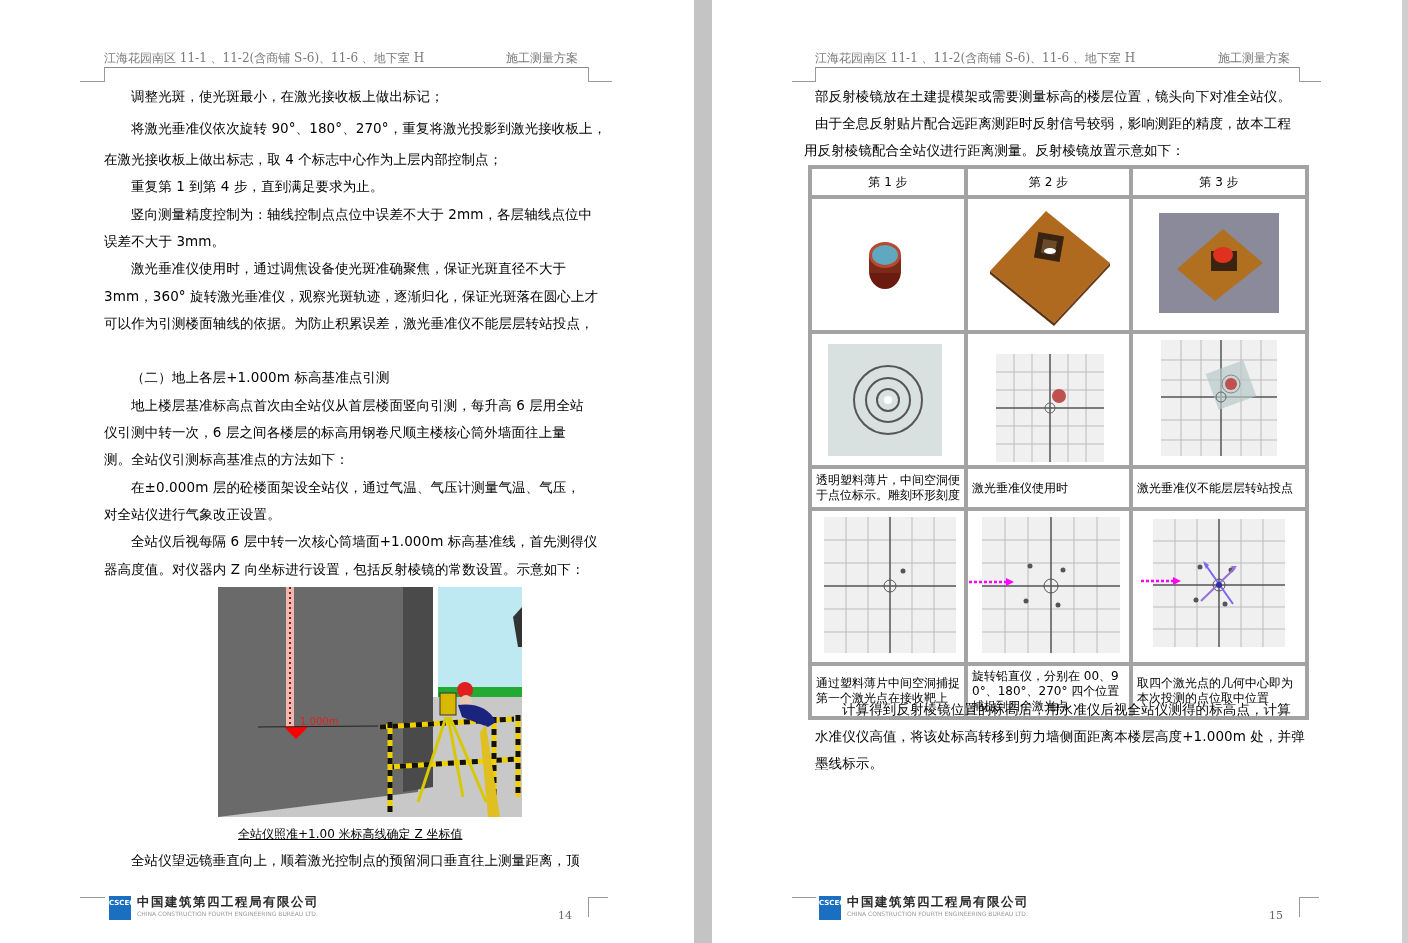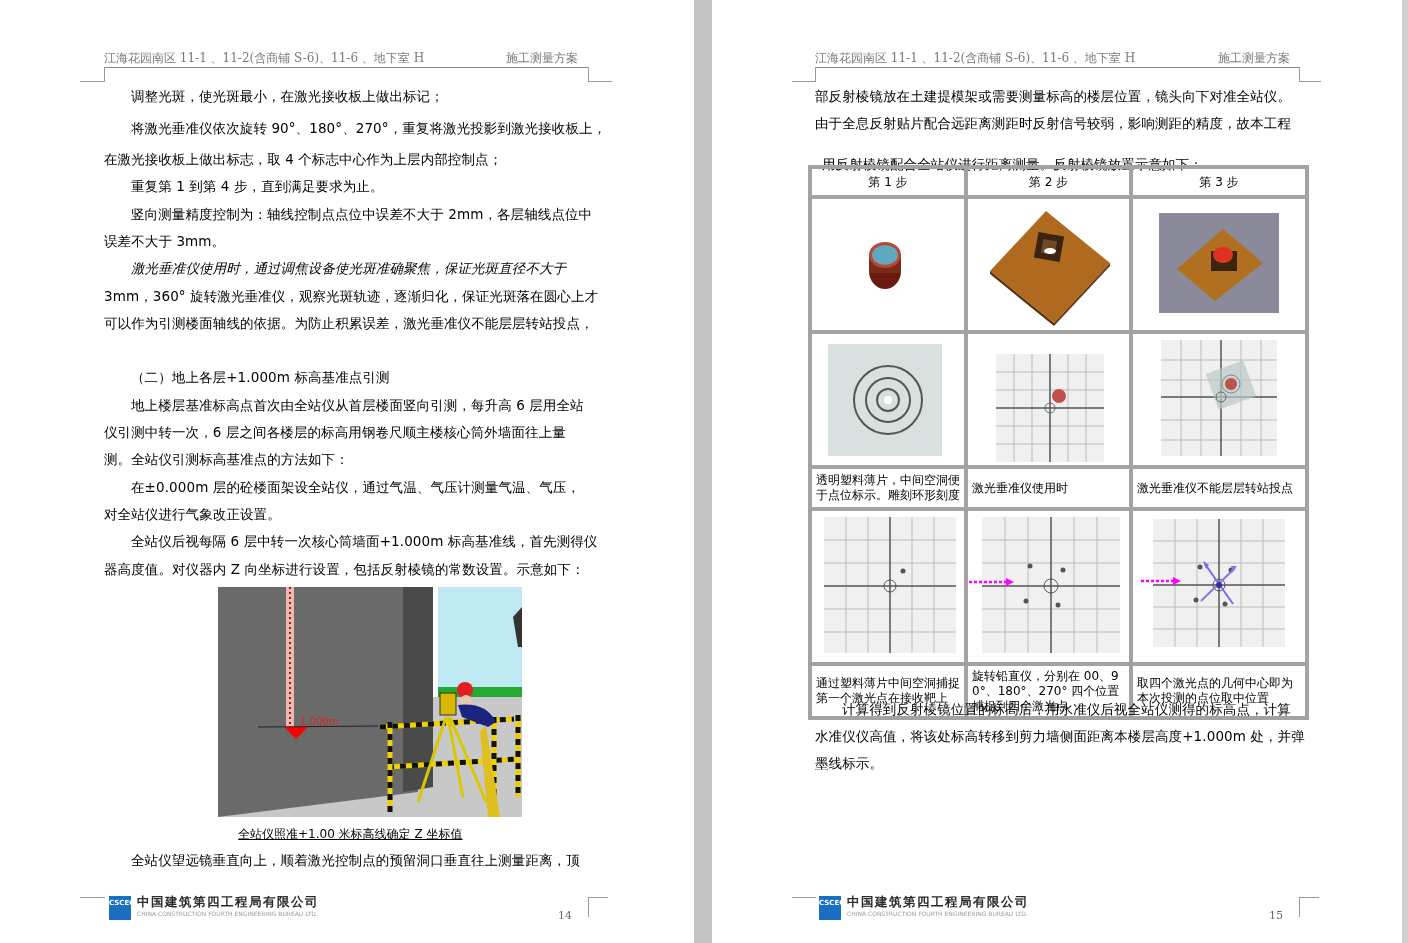--- a/index.html
+++ b/index.html
@@ -50,21 +50,21 @@
   <div class="crop" style="left:80px; top:81px; width:25px; height:1px;"></div>
   <div class="crop" style="left:588px; top:67px; width:1px; height:14px;"></div>
   <div class="crop" style="left:588px; top:81px; width:24px; height:1px;"></div>
 
   <div class="p" style="left:131px; top:83px;">调整光斑，使光斑最小，在激光接收板上做出标记；</div>
   <div class="p" style="left:131px; top:115px;">将激光垂准仪依次旋转 90°、180°、270°，重复将激光投影到激光接收板上，</div>
   <div class="p" style="left:104px; top:146px;">在激光接收板上做出标志，取 4 个标志中心作为上层内部控制点；</div>
   <div class="p" style="left:131px; top:173px;">重复第 1 到第 4 步，直到满足要求为止。</div>
   <div class="p" style="left:131px; top:201px;">竖向测量精度控制为：轴线控制点点位中误差不大于 2mm，各层轴线点位中</div>
   <div class="p" style="left:104px; top:228px;">误差不大于 3mm。</div>
-  <div class="p" style="left:131px; top:255px;font-style:italic;">激光垂准仪使用时，通过调焦设备使光斑准确聚焦，保证光斑直径不大于</div>
+  <div class="p" style="left:131px; top:255px;">激光垂准仪使用时，通过调焦设备使光斑准确聚焦，保证光斑直径不大于</div>
   <div class="p" style="left:104px; top:283px;">3mm，360° 旋转激光垂准仪，观察光斑轨迹，逐渐归化，保证光斑落在圆心上才</div>
   <div class="p" style="left:104px; top:310px;">可以作为引测楼面轴线的依据。为防止积累误差，激光垂准仪不能层层转站投点，</div>
   <div class="p" style="left:131px; top:364px;">（二）地上各层+1.000m 标高基准点引测</div>
   <div class="p" style="left:131px; top:392px;">地上楼层基准标高点首次由全站仪从首层楼面竖向引测，每升高 6 层用全站</div>
   <div class="p" style="left:104px; top:419px;">仪引测中转一次，6 层之间各楼层的标高用钢卷尺顺主楼核心筒外墙面往上量</div>
   <div class="p" style="left:104px; top:446px;">测。全站仪引测标高基准点的方法如下：</div>
   <div class="p" style="left:131px; top:474px;">在±0.000m 层的砼楼面架设全站仪，通过气温、气压计测量气温、气压，</div>
   <div class="p" style="left:104px; top:501px;">对全站仪进行气象改正设置。</div>
   <div class="p" style="left:131px; top:528px;">全站仪后视每隔 6 层中转一次核心筒墙面+1.000m 标高基准线，首先测得仪</div>
   <div class="p" style="left:104px; top:556px;">器高度值。对仪器内 Z 向坐标进行设置，包括反射棱镜的常数设置。示意如下：</div>
@@ -128,21 +128,21 @@
     <span class="hdr-right">施工测量方案</span>
   </div>
   <div class="hdr-line" style="left:103px; width:484px;"></div>
   <div class="crop" style="left:103px; top:67px; width:1px; height:14px;"></div>
   <div class="crop" style="left:80px; top:81px; width:24px; height:1px;"></div>
   <div class="crop" style="left:587px; top:67px; width:1px; height:14px;"></div>
   <div class="crop" style="left:587px; top:81px; width:22px; height:1px;"></div>
 
   <div class="p" style="left:103px; top:83px;">部反射棱镜放在土建提模架或需要测量标高的楼层位置，镜头向下对准全站仪。</div>
   <div class="p" style="left:103px; top:110px;">由于全息反射贴片配合远距离测距时反射信号较弱，影响测距的精度，故本工程</div>
-  <div class="p" style="left:110px; top:137px;margin-top:14px;">用反射棱镜配合全站仪进行距离测量。反射棱镜放置示意如下：</div>
+  <div class="p" style="left:92px; top:137px;">用反射棱镜配合全站仪进行距离测量。反射棱镜放置示意如下：</div>
 
   <table class="steps" style="left:96px; top:165px; width:499px;">
     <colgroup>
         <col style="width:156px">
         <col style="width:165px">
         <col style="width:176px">
       </colgroup>
     <tbody>
         <tr>
       <td class="h">第 1 步</td>

